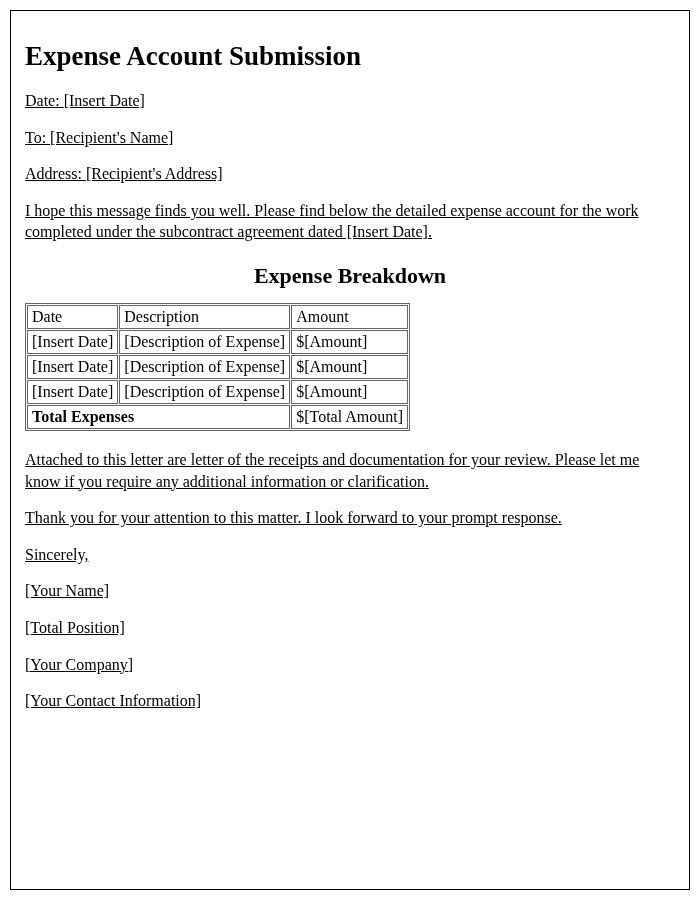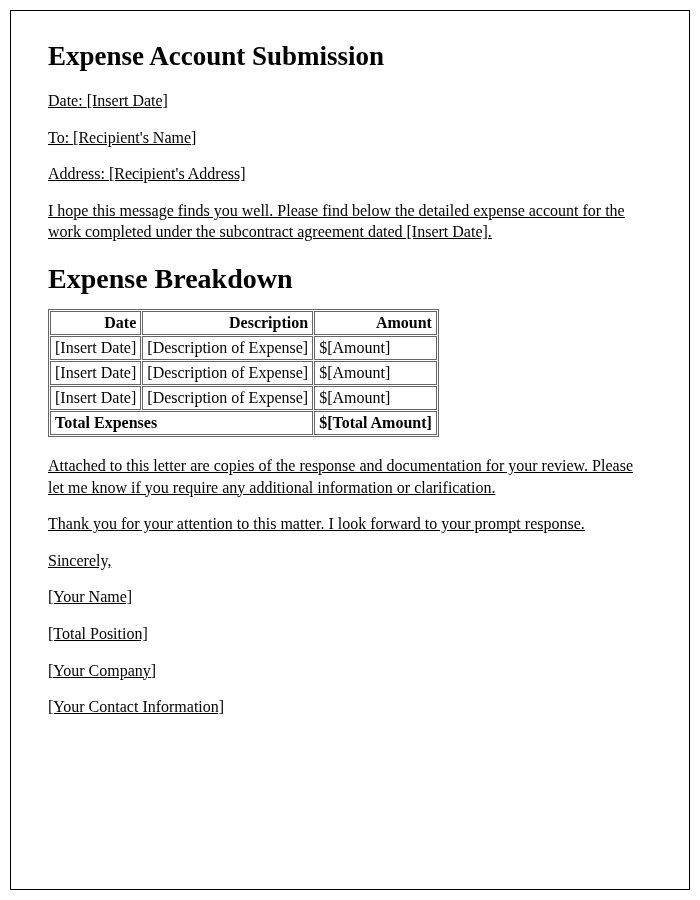--- a/index.html
+++ b/index.html
@@ -8,61 +8,62 @@
       box-sizing: border-box;
     }
     body {
       font-family: "Times New Roman", Times, serif;
       background: #fff;
       padding: 10px;
       width: 700px;
     }
     .document {
       border: 1px solid #000;
-      padding: 30px 37px;
+      padding: 30px 14px;
       min-height: 880px;
     }
     h1 {
       font-size: 27px;
       font-weight: bold;
       margin-bottom: 18px;
     }
     h2 {
-      font-size: 28px;
+      font-size: 22px;
       font-weight: bold;
       margin-top: 20px;
       margin-bottom: 14px;
+      text-align: center;
     }
     p {
       font-size: 16px;
       margin-bottom: 15px;
       line-height: 1.35;
       text-decoration: underline;
     }
     table {
       border-collapse: separate;
       border-spacing: 1px;
       border: 1px solid #666;
       margin-bottom: 18px;
     }
     th, td {
       border: 1px solid #666;
       padding: 2px 4px;
       font-size: 16px;
       text-align: left;
     }
     th {
-      font-weight: bold;
-      text-align: right;
+      font-weight: normal;
+      text-align: left;
     }
     .total-label {
       font-weight: bold;
     }
     .total-value {
-      font-weight: bold;
+      font-weight: normal;
     }
   </style>
 </head>
 <body>
 
 <div class="document">
 
   <h1>Expense Account Submission</h1>
 
   <p>
@@ -107,21 +108,21 @@
         <td>[Description of Expense]</td>
         <td>$[Amount]</td>
       </tr>
       <tr>
         <td class="total-label" colspan="2">Total Expenses</td>
         <td class="total-value">$[Total Amount]</td>
       </tr>
     </tbody>
   </table>
 
-  <p>Attached to this letter are copies of the response and documentation for your review. Please let me know if you require any additional information or clarification.</p>
+  <p>Attached to this letter are letter of the receipts and documentation for your review. Please let me know if you require any additional information or clarification.</p>
 
   <p>Thank you for your attention to this matter. I look forward to your prompt response.</p>
 
   <p>Sincerely,</p>
 
   <p>[Your Name]</p>
 
   <p>[Total Position]</p>
 
   <p>[Your Company]</p>

